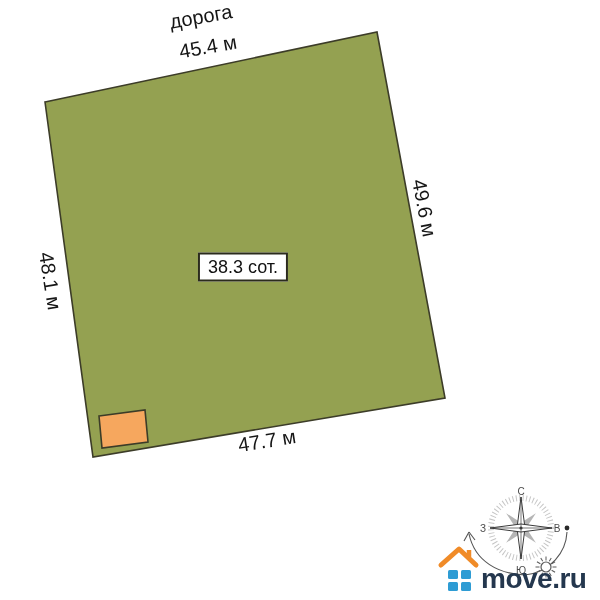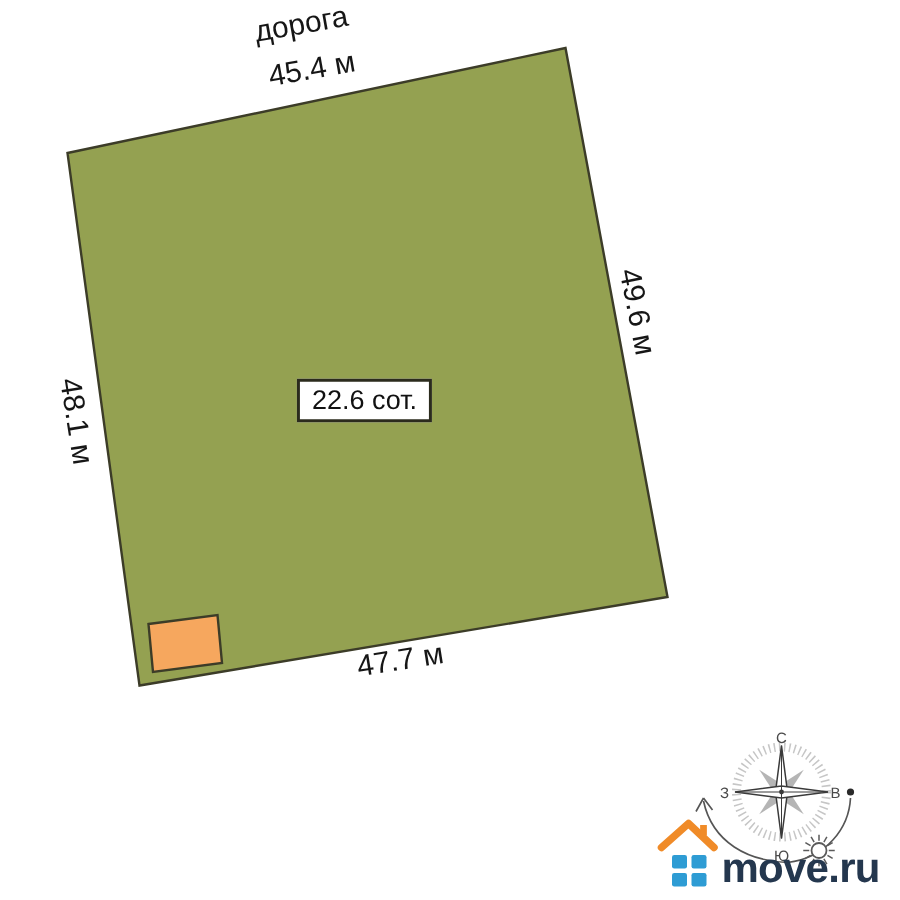--- a/index.html
+++ b/index.html
@@ -99,16 +99,16 @@
       </g>
     </g>
   </svg>
 
   <div class="lbl road">дорога</div>
   <div class="lbl dim-top">45.4 м</div>
   <div class="lbl dim-right">49.6 м</div>
   <div class="lbl dim-left">48.1 м</div>
   <div class="lbl dim-bottom">47.7 м</div>
 
-  <div class="area-box">22.6 сот.</div>
+  <div class="area-box">38.3 сот.</div>
 
   <div class="logo-text">move.ru</div>
 </div>
 
 </body></html>

